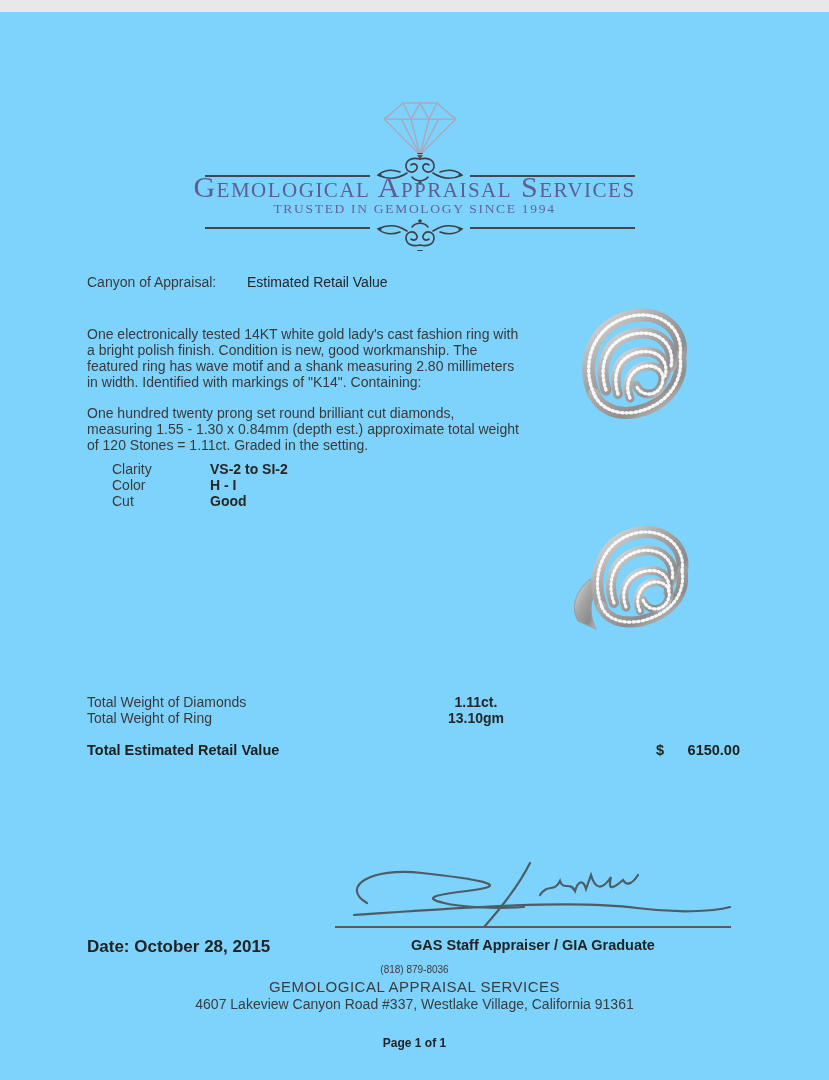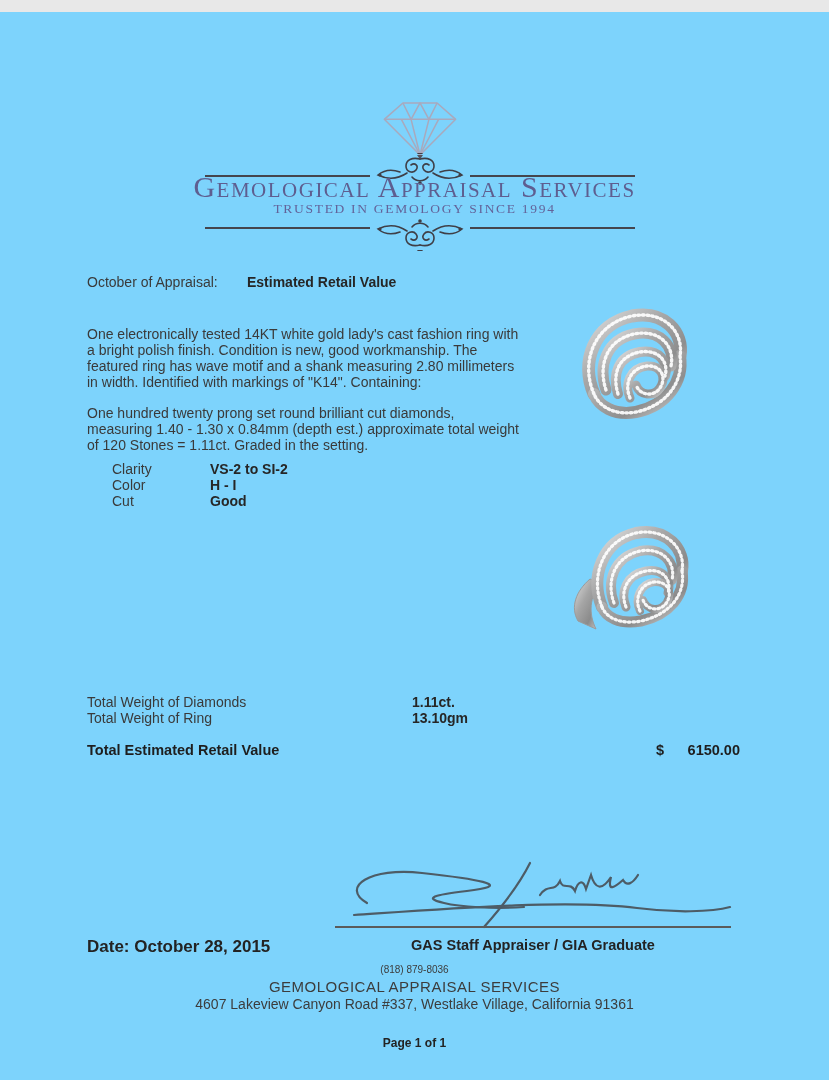--- a/index.html
+++ b/index.html
@@ -41,41 +41,41 @@
     font-family: "Liberation Serif", serif;
     font-size: 13.5px; letter-spacing: 1.7px;
     color: #63639a;
   }
 
   
   .body-text { font-size: 14px; line-height: 16px; color: #3a3a3a; }
   .info-block { position: absolute; left: 87px; top: 262px; }
   .info-row { display: flex; }
   .info-row .lbl { width: 160px; }
-  .info-row .val { font-weight: bold; color: #262626; }
+  .info-row .val { font-weight: normal; color: #262626; }
 
   .para { position: absolute; left: 87px; width: 436px; }
   .para1 { top: 314px; }
   .para2 { top: 393px; }
 
   .grading-block { position: absolute; left: 112px; top: 449px; }
   .grading-row { display: flex; }
   .grading-row .lbl { width: 98px; }
   .grading-row .val { font-weight: bold; color: #262626; }
 
   
   .ring-photo { position: absolute; }
   .ring-photo-1 { left: 572px; top: 292px; }
   .ring-photo-2 { left: 560px; top: 497px; }
 
   
   .totals-label { position: absolute; left: 87px; }
   .totals-value {
     position: absolute; left: 412px; width: 128px;
-    font-weight: bold; color: #262626;
+    text-align: center; font-weight: bold; color: #262626;
   }
   .row-diamonds { top: 682px; }
   .row-ring { top: 698px; }
   .total-row-label {
     position: absolute; left: 87px; top: 730px;
     font-weight: bold; font-size: 14.5px; color: #1e1e1e;
   }
   .total-currency {
     position: absolute; left: 656px; top: 730px;
     font-weight: bold; font-size: 14.5px; color: #1e1e1e;
@@ -157,27 +157,27 @@
       <circle cx="8" cy="22" r="1.6" fill="#3f3f47"></circle>
       <circle cx="88" cy="22" r="1.6" fill="#3f3f47"></circle>
       <path d="M45 1 L51 1 L48 -3 Z" fill="#3f3f47"></path>
       <circle cx="48" cy="30" r="1.8" fill="#3f3f47"></circle>
     </svg>
     <div class="rule"></div>
   </div>
 
   <div class="info-block body-text">
     <div class="info-row">
-      <span class="lbl">October of Appraisal:</span>
+      <span class="lbl">Canyon of Appraisal:</span>
       <span class="val">Estimated Retail Value</span>
     </div>
   </div>
 
   <div class="para para1 body-text">One electronically tested 14KT white gold lady's cast fashion ring with a bright polish finish. Condition is new, good workmanship. The featured ring has wave motif and a shank measuring 2.80 millimeters in width. Identified with markings of "K14".  Containing:</div>
-  <div class="para para2 body-text">One hundred twenty prong set round brilliant cut diamonds, measuring 1.40 - 1.30 x 0.84mm (depth est.) approximate total weight of 120 Stones = 1.11ct. Graded in the setting.</div>
+  <div class="para para2 body-text">One hundred twenty prong set round brilliant cut diamonds, measuring 1.55 - 1.30 x 0.84mm (depth est.) approximate total weight of 120 Stones = 1.11ct. Graded in the setting.</div>
 
   <div class="grading-block body-text">
     <div class="grading-row">
       <span class="lbl">Clarity</span>
       <span class="val">VS-2 to SI-2</span>
     </div>
     <div class="grading-row">
       <span class="lbl">Color</span>
       <span class="val">H - I</span>
     </div>

